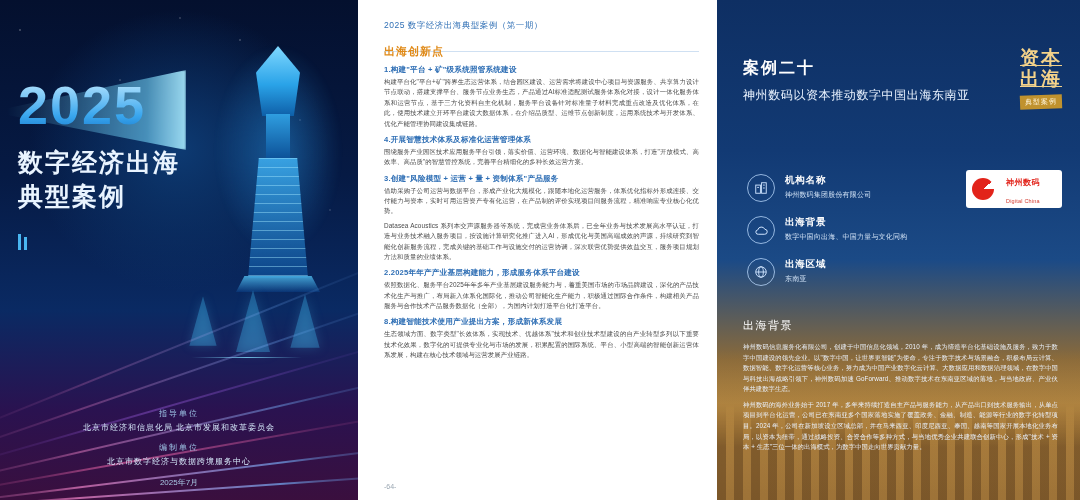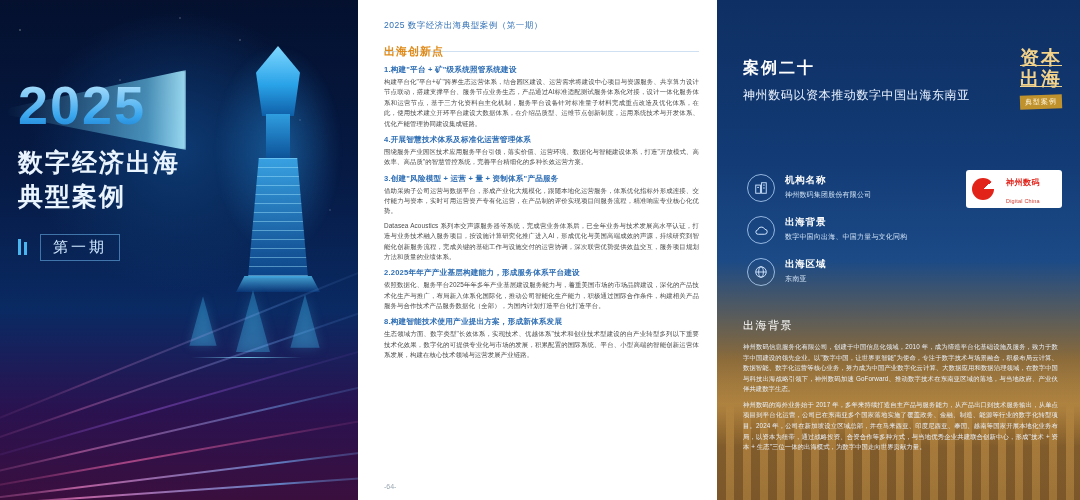--- a/index.html
+++ b/index.html
@@ -442,24 +442,30 @@
         <i></i>
         <i></i>
     </div>
 
     <div class="cover-text">
       <div class="cover-year">2025</div>
       <div class="cover-title1">数字经济出海</div>
       <div class="cover-title2">典型案例</div>
       <div class="cover-badge">
         <span class="bars"></span>
-        <span class="txt">第一期</span>
       </div>
     </div>
 
+    <div class="cover-foot">
+      <div class="lbl">指导单位</div>
+      <div class="orgs">北京市经济和信息化局    北京市发展和改革委员会</div>
+      <div class="lbl">编制单位</div>
+      <div class="orgs">北京市数字经济与数据跨境服务中心</div>
+      <div class="date">2025年7月</div>
+    </div>
   </div>
 
   <div class="textpage">
     <div class="tp-header">2025 数字经济出海典型案例（第一期）</div>
 
     <div class="tp-body">
 
       <div class="sec-title">出海创新点</div>
 
       <div class="sub-title">1.构建"平台 + 矿"级系统照管系统建设</div>

